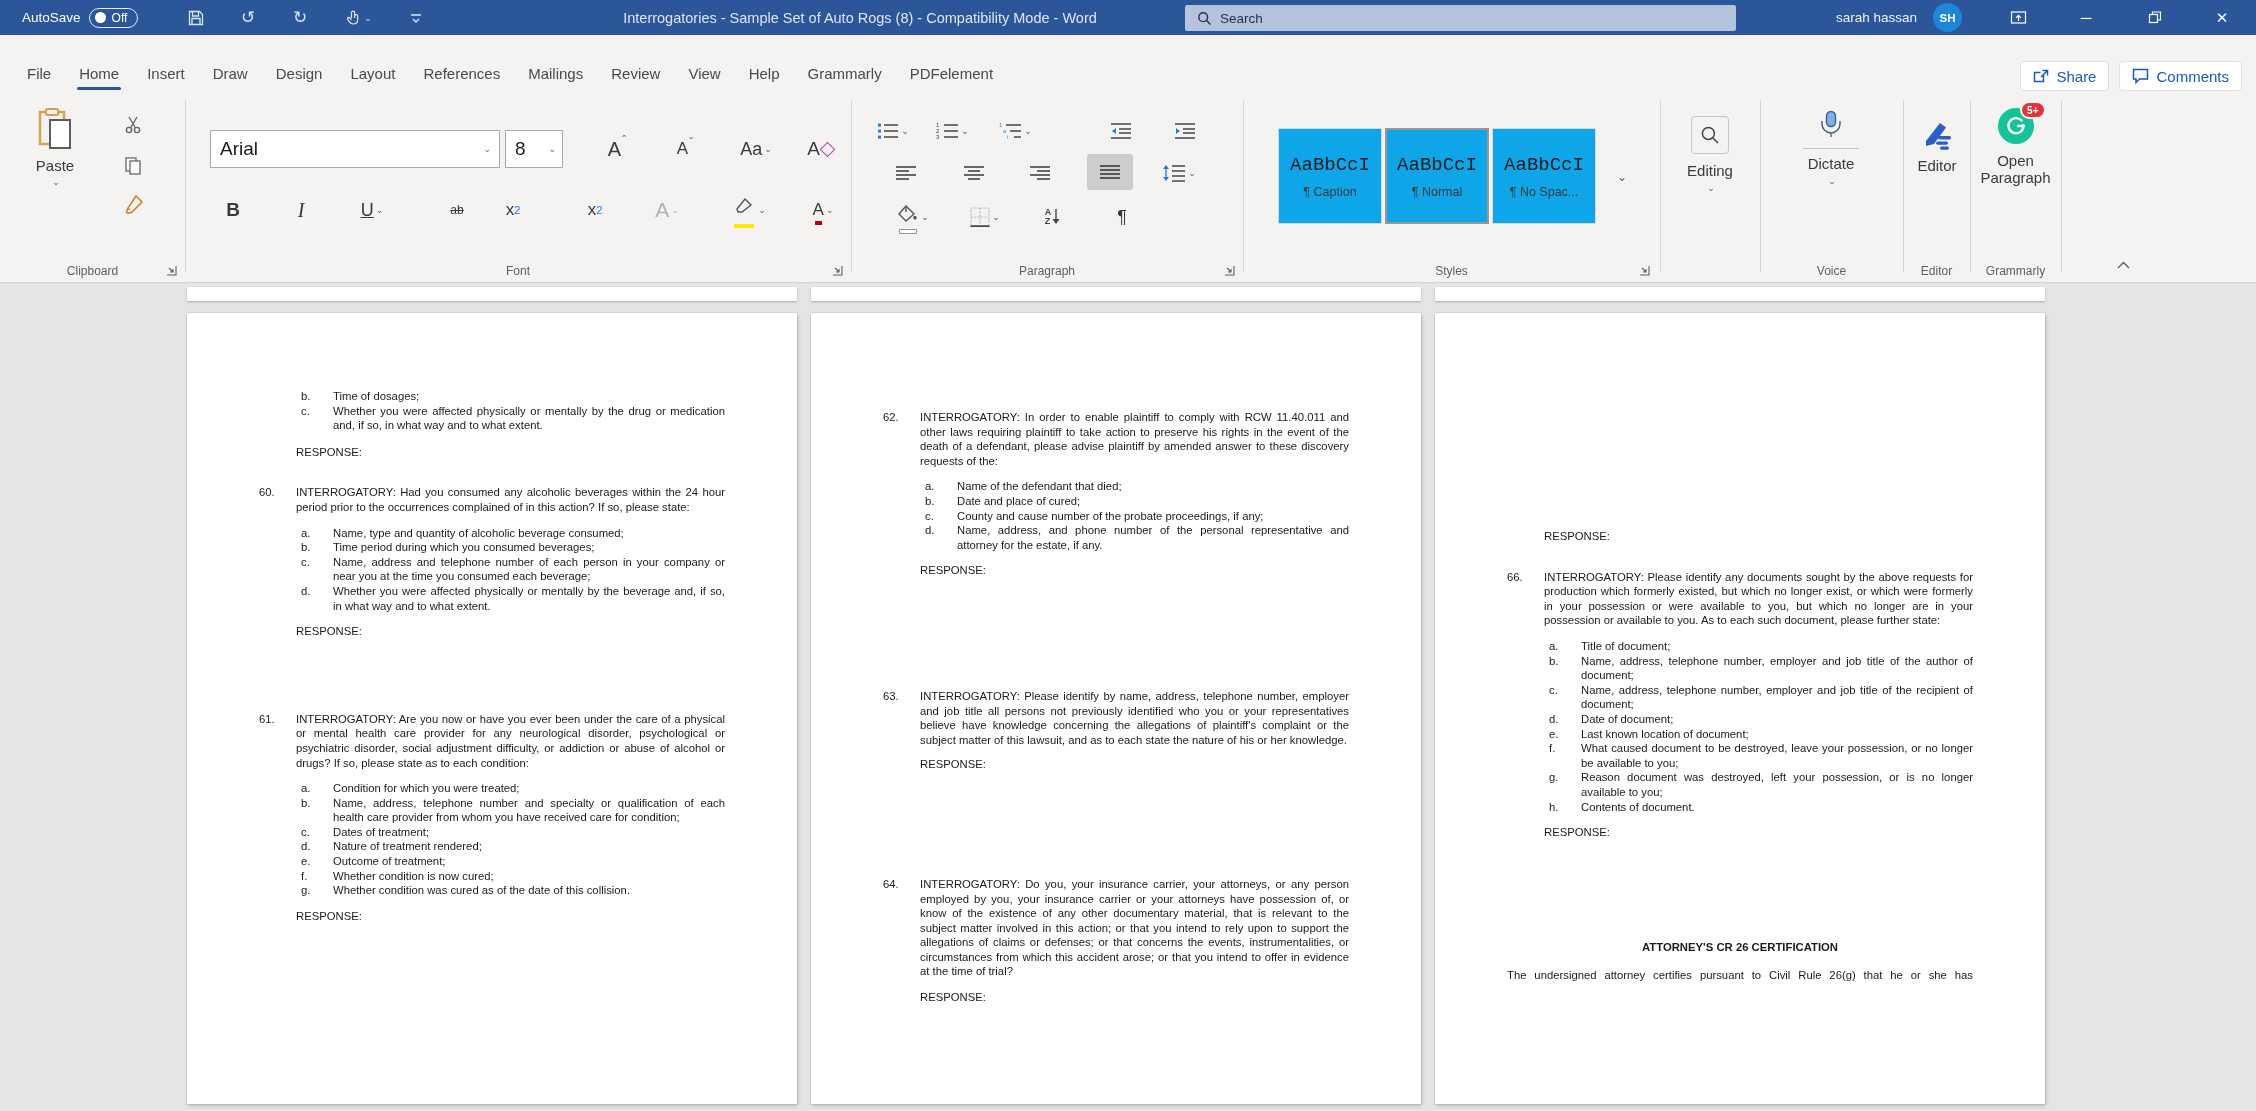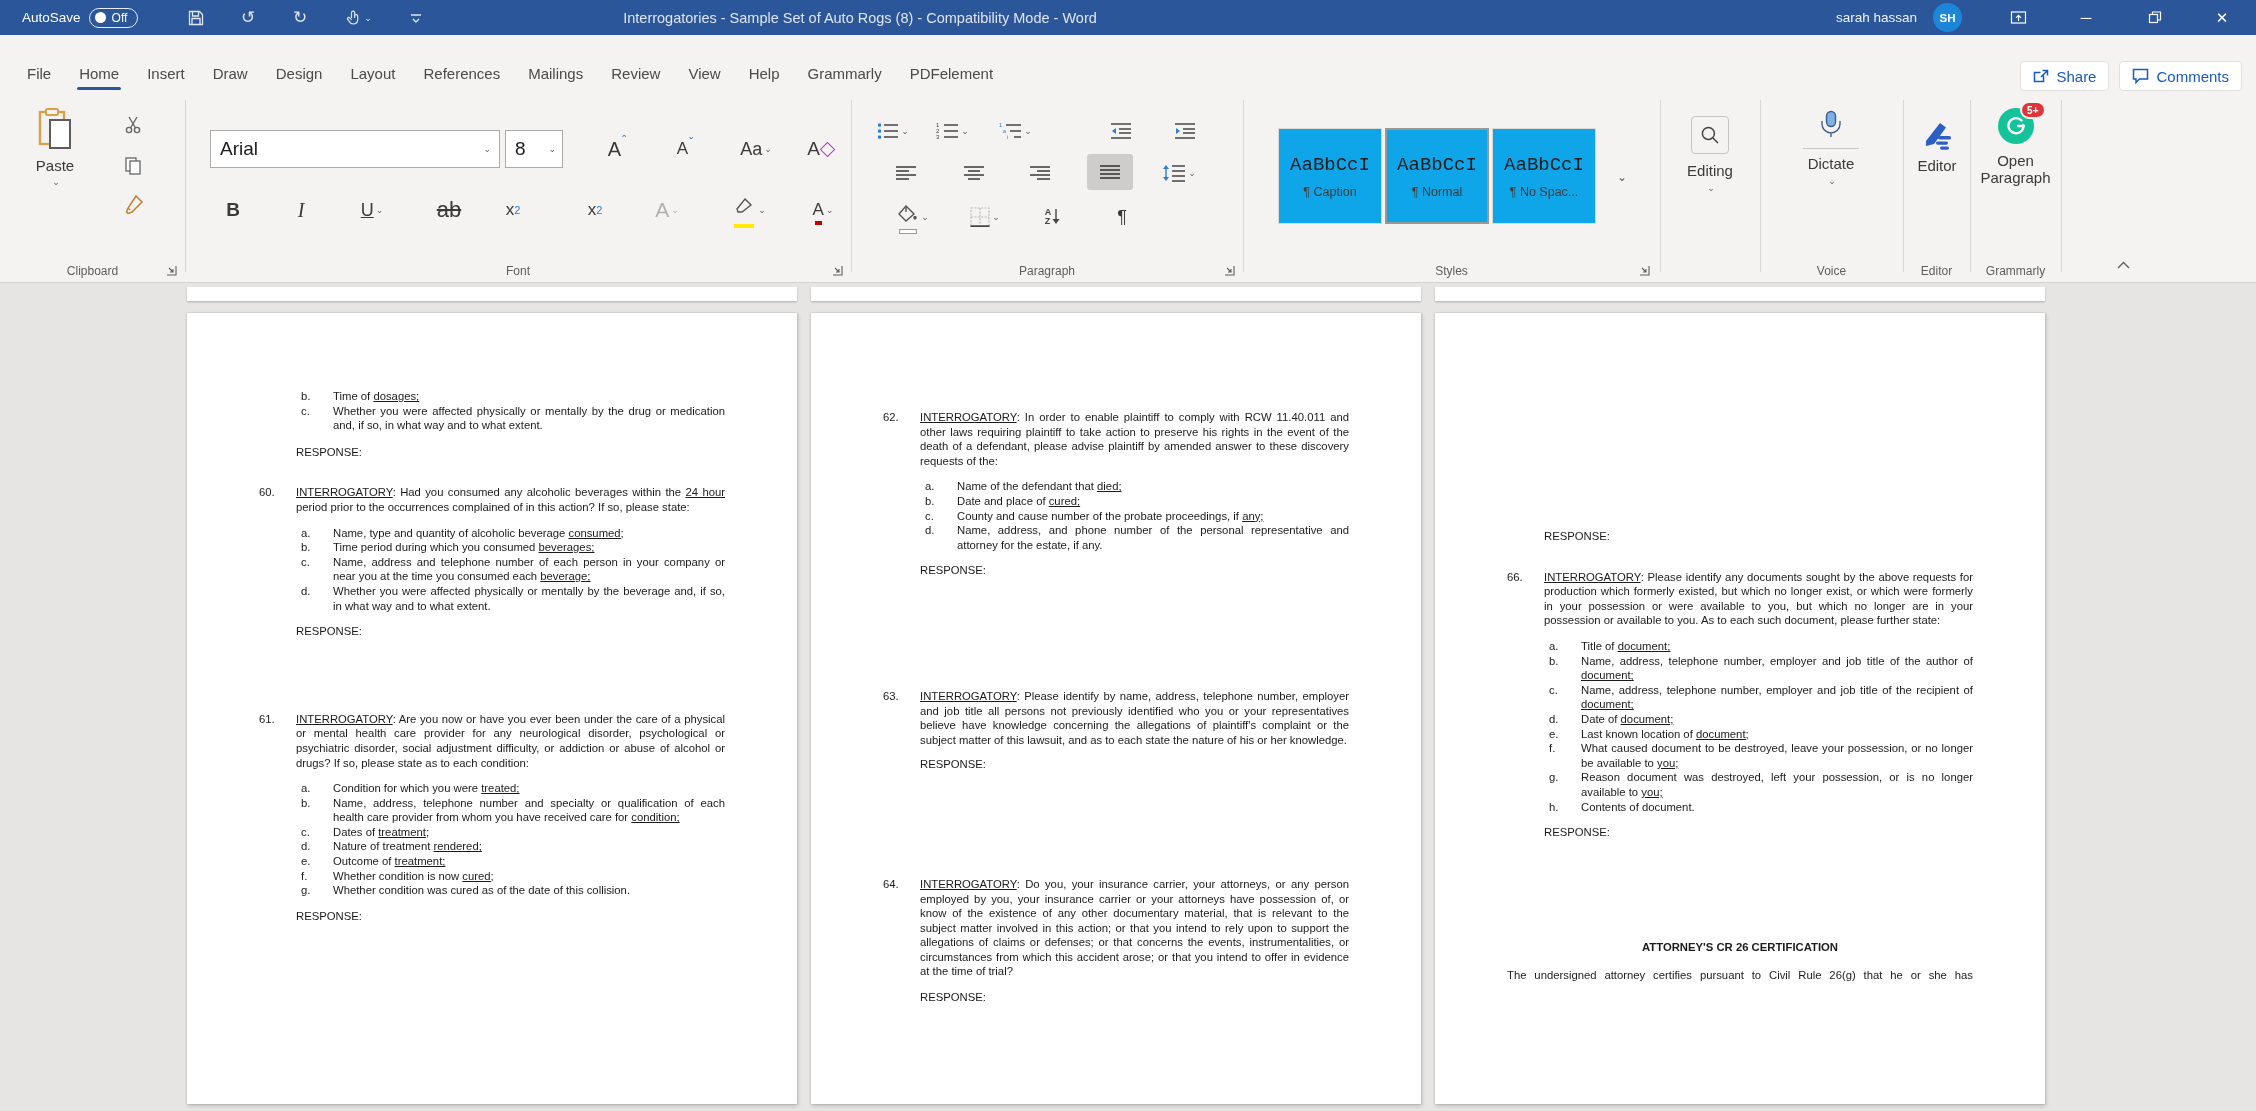--- a/index.html
+++ b/index.html
@@ -68,21 +68,21 @@
   .p3 .page-content{padding-top:205px;}
   .bk-item{display:flex;}
   .bk-item .num{flex:0 0 37px;}
   .bk-item .bt{flex:1;text-align:justify;}
   .bk-sub{display:flex;margin-left:42px;}
   .bk-sub .ltr{flex:0 0 32px;}
   .bk-sub .bt{flex:1;text-align:justify;}
   .bk-resp{margin-left:37px;}
   .bk-head{text-align:center;font-weight:bold;}
   .bk-line{text-align:justify;text-align-last:justify;}
-  .u{text-decoration:underline;}
+  .u{}
 </style>
 </head>
 <body>
 
 <div class="app">
 
   <div class="titlebar">
     <div class="autosave">
       <span>AutoSave</span>
       <span class="as-pill">
@@ -104,20 +104,27 @@
           </svg>
         <span class="chev" style="color:#dfe5f2;">⌄</span>
       </span>
       <span class="qbtn">
         <svg class="lic" width="14" height="14" viewBox="0 0 14 14">
             <path d="M2 4 h10 M4 8 l3 3 3-3" fill="none" stroke="#dfe5f2" stroke-width="1.4"></path>
           </svg>
       </span>
     </div>
     <div class="tb-title">Interrogatories - Sample Set of Auto Rogs (8)  -  Compatibility Mode  -  Word</div>
+    <div class="searchbox">
+      <svg class="lic" width="15" height="15" viewBox="0 0 15 15">
+          <circle cx="6.2" cy="6.2" r="4.4" fill="none" stroke="#1e2f52" stroke-width="1.4"></circle>
+          <line x1="9.6" y1="9.6" x2="13.4" y2="13.4" stroke="#1e2f52" stroke-width="1.4"></line>
+        </svg>
+      <span>Search</span>
+    </div>
     <div class="tb-right">
       <span class="tb-user">sarah hassan</span>
       <span class="avatar">SH</span>
       <span class="winbtn">
         <svg class="lic" width="17" height="17" viewBox="0 0 17 17">
             <rect x="1.5" y="3" width="14" height="11" fill="none" stroke="#fff" stroke-width="1.2"></rect>
             <path d="M8.5 12 V6.5 M6 8.8 L8.5 6.3 11 8.8" fill="none" stroke="#fff" stroke-width="1.2"></path>
           </svg>
       </span>
       <span class="winbtn">─</span>
@@ -237,21 +244,21 @@
       <span class="rbtn" style="left:28px;top:95px;width:40px;height:42px;font-weight:bold;font-size:19px;">
           <span>B</span>
         </span>
       <span class="rbtn" style="left:96px;top:95px;width:40px;height:42px;font-size:20px;font-family:'Liberation Serif',serif;font-style:italic;">
           <span>I</span>
         </span>
       <span class="rbtn" style="left:158px;top:95px;width:58px;height:42px;font-size:18px;">
         <span style="text-decoration:underline;">U</span>
           <span class="chev">⌄</span>
       </span>
-      <span class="rbtn" style="left:240px;top:95px;width:48px;height:42px;font-size:22px;text-align:right;">
+      <span class="rbtn" style="left:248px;top:95px;width:48px;height:42px;font-size:12px;text-align:right;">
           <span style="text-decoration:line-through;">ab</span>
         </span>
       <span class="rbtn" style="left:306px;top:95px;width:44px;height:42px;font-size:17px;">
         <span>x</span>
           <sub style="color:#2b7cd3;font-size:11px;">2</sub>
       </span>
       <span class="rbtn" style="left:388px;top:95px;width:44px;height:42px;font-size:17px;">
         <span>x</span>
           <sup style="color:#2b7cd3;font-size:11px;">2</sup>
       </span>

